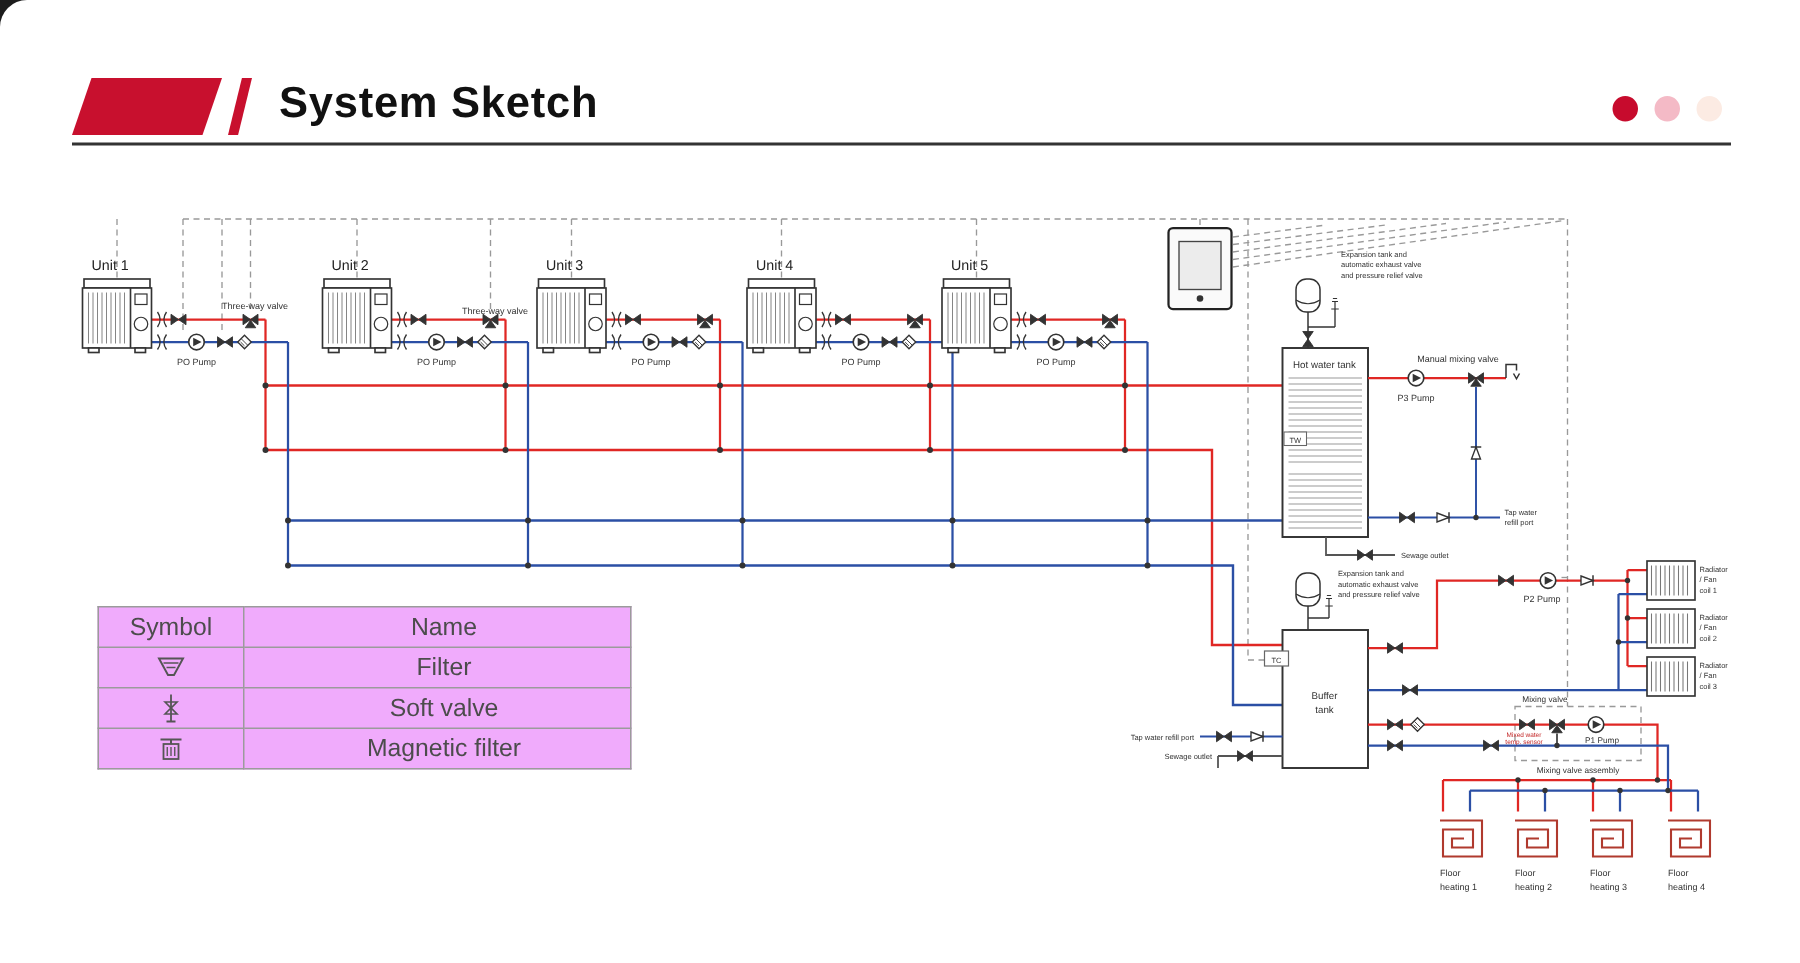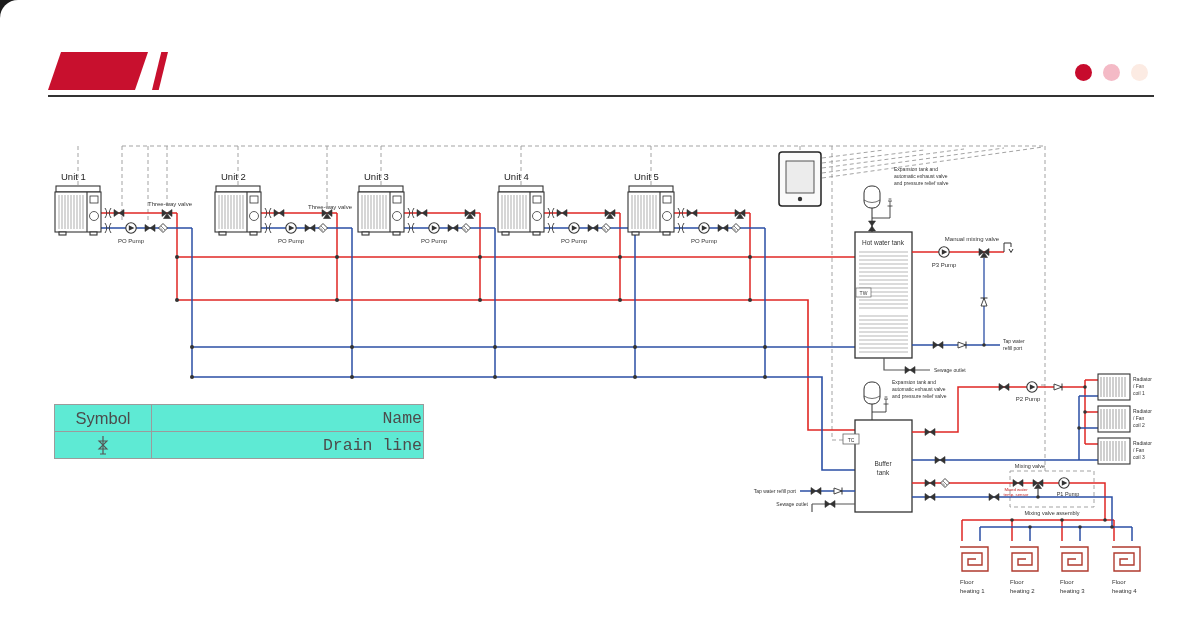--- a/index.html
+++ b/index.html
@@ -23,33 +23,34 @@
   .t10{font-size:9.5px;fill:#222;}
   .t65{font-size:6.5px;}
   .t6{font-size:6px;}
   .t55{font-size:5.5px;}
   .t5{font-size:5px;}
   .mid{text-anchor:middle;}
   .end{text-anchor:end;}
   .red-tag{font-size:4.3px;fill:#c22222;}
 
   
-  table.legend{position:absolute;left:54px;top:404px;border-collapse:collapse;background:#5eead4;}
+  table.legend{position:absolute;left:65px;top:404px;border-collapse:collapse;background:#f0abfc;}
   table.legend th,table.legend td{border:1px solid #9b9b9b;height:24px;color:#4c4c4c;font-size:16.5px;font-weight:normal;}
   td.sym,th.sym{width:94px;text-align:center;}
-  td.nm,th.nm{width:246px;text-align:right;padding-left:24px;font-family:Liberation Mono, monospace;}
+  td.nm,th.nm{width:246px;text-align:center;padding-left:10px;}
   td.sym svg{vertical-align:middle;}
 </style>
 </head>
 <body>
 
 <div class="page">
 
   <div class="accent-main"></div>
   <div class="accent-sliver"></div>
+  <div class="page-title">System Sketch</div>
   <div class="header-rule"></div>
   <div class="dots">
     <span class="dot dot1"></span>
     <span class="dot dot2"></span>
     <span class="dot dot3"></span>
   </div>
 
   <svg class="diagram" viewBox="0 0 1200 642">
     <defs>
       <g id="sym-valve">
@@ -331,22 +332,41 @@
 
   <table class="legend">
     <tbody>
         <tr>
       <th class="sym">Symbol</th>
       <th class="nm">Name</th>
     </tr>
     <tr>
       <td class="sym">
         <svg width="24" height="24">
+          <path d="M4,6 H20 L14,17 H10 Z" fill="none" stroke="#555" stroke-width="1.3"></path>
+          <path d="M7,9 H17 M9,12 H15" stroke="#555" stroke-width="0.9"></path>
+        </svg>
+      </td>
+      <td class="nm">Filter</td>
+    </tr>
+    <tr>
+      <td class="sym">
+        <svg width="24" height="24">
           <path d="M12,3 V21 M9,21 H15" fill="none" stroke="#555" stroke-width="1.2"></path>
           <path d="M8,8 L12,12 L16,8 Z M8,16 L12,12 L16,16 Z" fill="none" stroke="#555" stroke-width="1.1"></path>
         </svg>
       </td>
-      <td class="nm">Drain line</td>
+      <td class="nm">Soft valve</td>
+    </tr>
+    <tr>
+      <td class="sym">
+        <svg width="24" height="24">
+          <path d="M5,6 H19 M12,6 V9" stroke="#555" stroke-width="1.3"></path>
+          <rect x="7" y="9" width="10" height="10" fill="none" stroke="#555" stroke-width="1.2"></rect>
+          <path d="M9.5,11 V17 M12,11 V17 M14.5,11 V17" stroke="#555" stroke-width="0.9"></path>
+        </svg>
+      </td>
+      <td class="nm">Magnetic filter</td>
     </tr>
   </tbody>
     </table>
 
 </div>
 
 </body></html>

